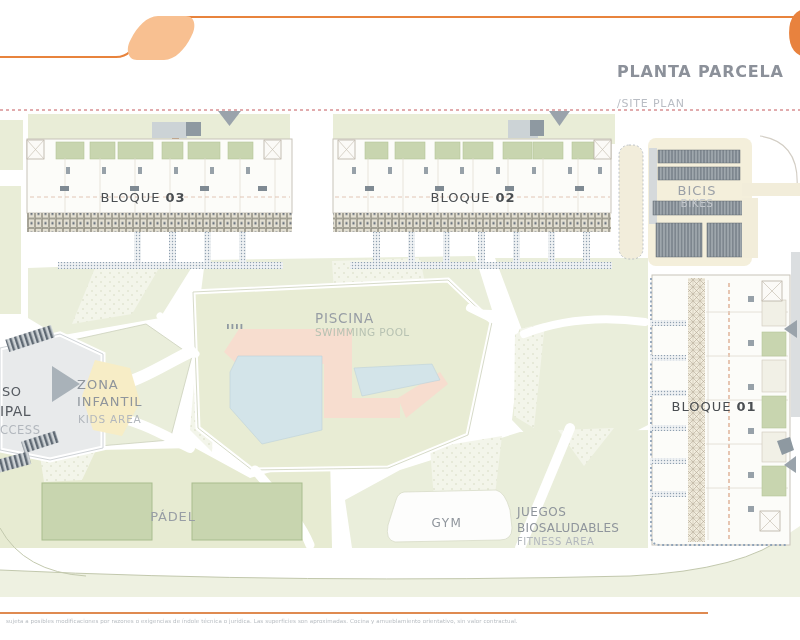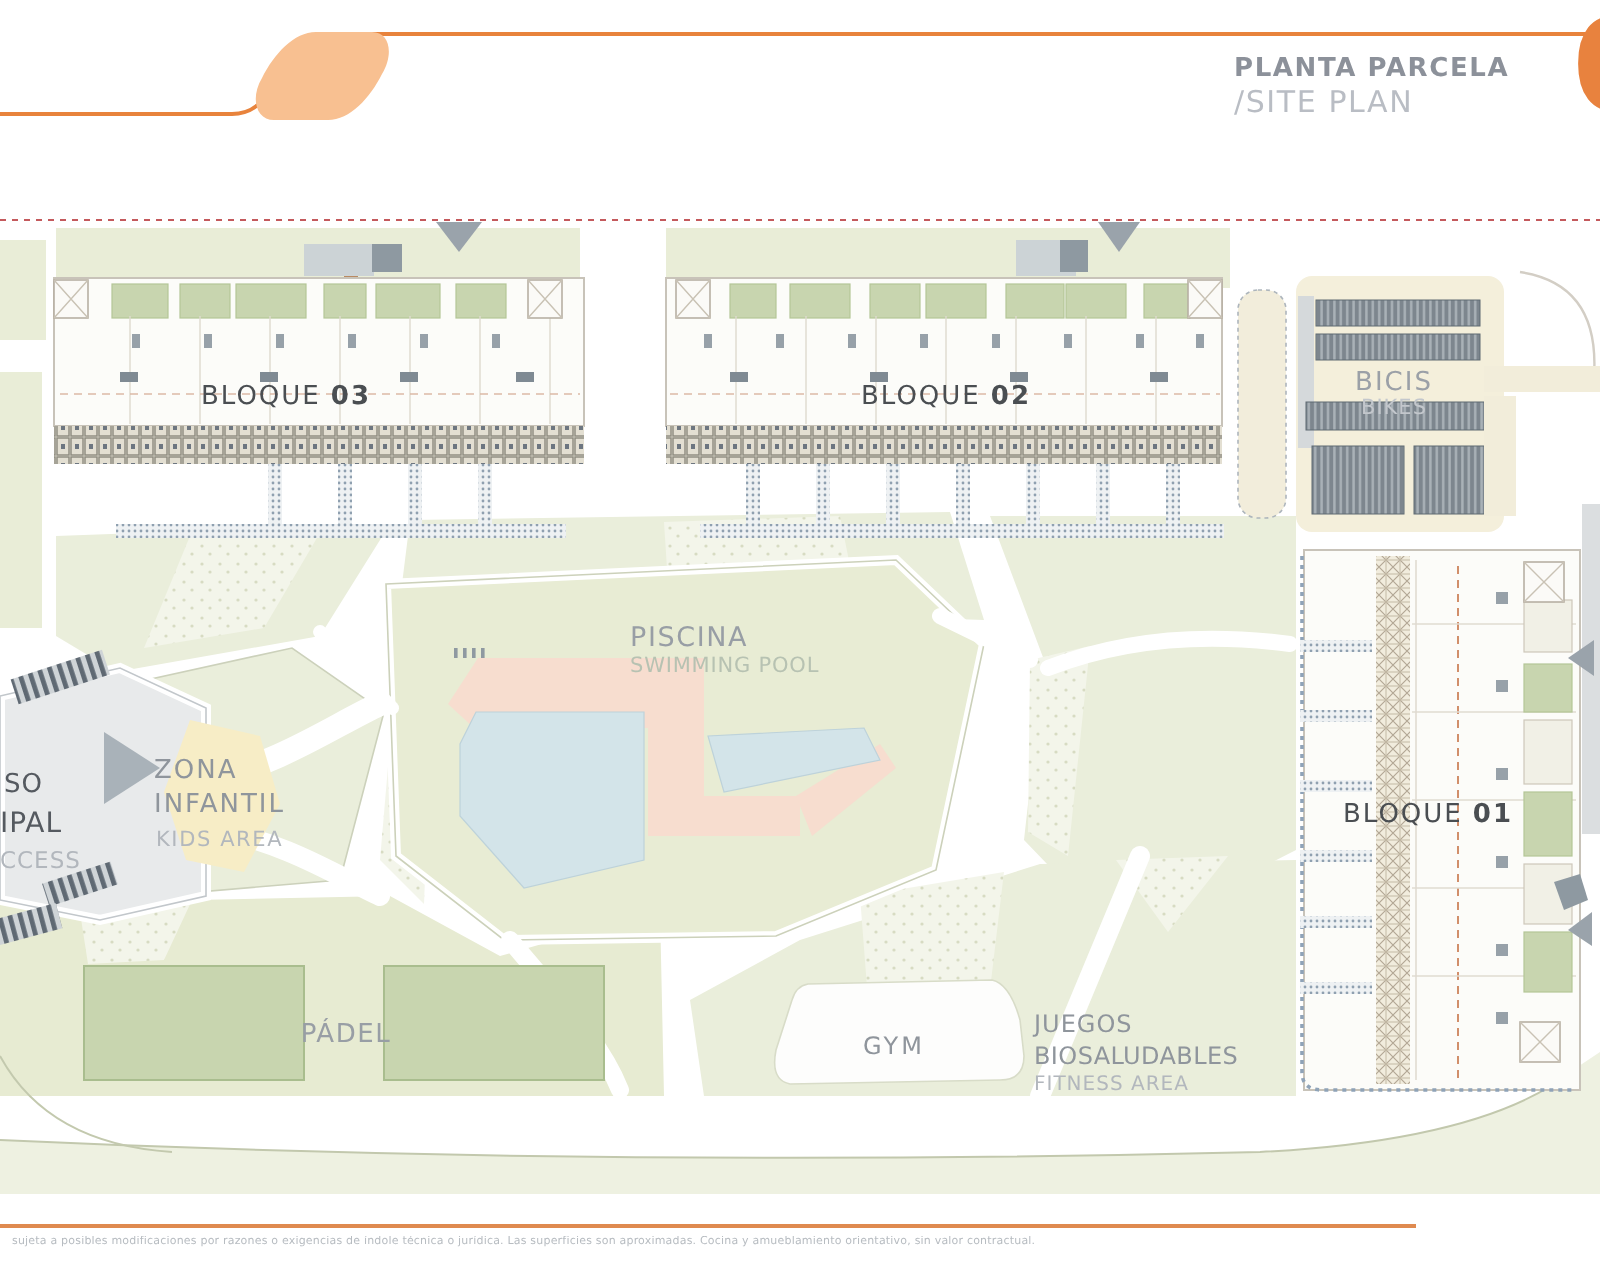--- a/index.html
+++ b/index.html
@@ -1,20 +1,20 @@
 <!DOCTYPE html>
 <html><head>
 <meta charset="utf-8">
 <style>
   html,body{margin:0;padding:0;background:#fff;}
   .stage{position:relative;width:800px;height:640px;overflow:hidden;background:#ffffff;
          font-family:"DejaVu Sans",sans-serif;}
   .hdr-title{position:absolute;left:617px;top:27px;}
-  .hdr-title .l1{font-size:13px;font-weight:bold;color:#8c919a;letter-spacing:.8px;}
-  .hdr-title .l2{font-size:15px;color:#b9bdc4;letter-spacing:.8px;margin-top:0;}
+  .hdr-title .l1{font-size:16px;font-weight:bold;color:#8c919a;letter-spacing:.8px;margin-top:35px;}
+  .hdr-title .l2{font-size:11px;color:#b9bdc4;letter-spacing:.8px;margin-top:16px;}
   .hdr-phase{position:absolute;left:706px;top:25px;width:86px;text-align:right;line-height:1.08;}
   .hdr-phase .es{font-size:15px;font-weight:bold;color:#9d2f24;letter-spacing:.5px;}
   .hdr-phase .en{font-size:15px;font-weight:bold;color:#e2695a;letter-spacing:.5px;}
   .hdr-num{position:absolute;left:786px;top:2px;font-size:64px;line-height:1;
            font-weight:bold;color:#e8823e;}
   .logo-svg{position:absolute;left:0;top:0;}
   .plan-svg{position:absolute;left:0;top:100px;}
   .foot-line{position:absolute;left:0;top:612px;width:708px;height:2px;background:#df8a50;}
   .foot-text{position:absolute;left:6px;top:618px;right:4px;font-size:5.5px;color:#b7bcc1;
              letter-spacing:.1px;white-space:nowrap;overflow:hidden;}

